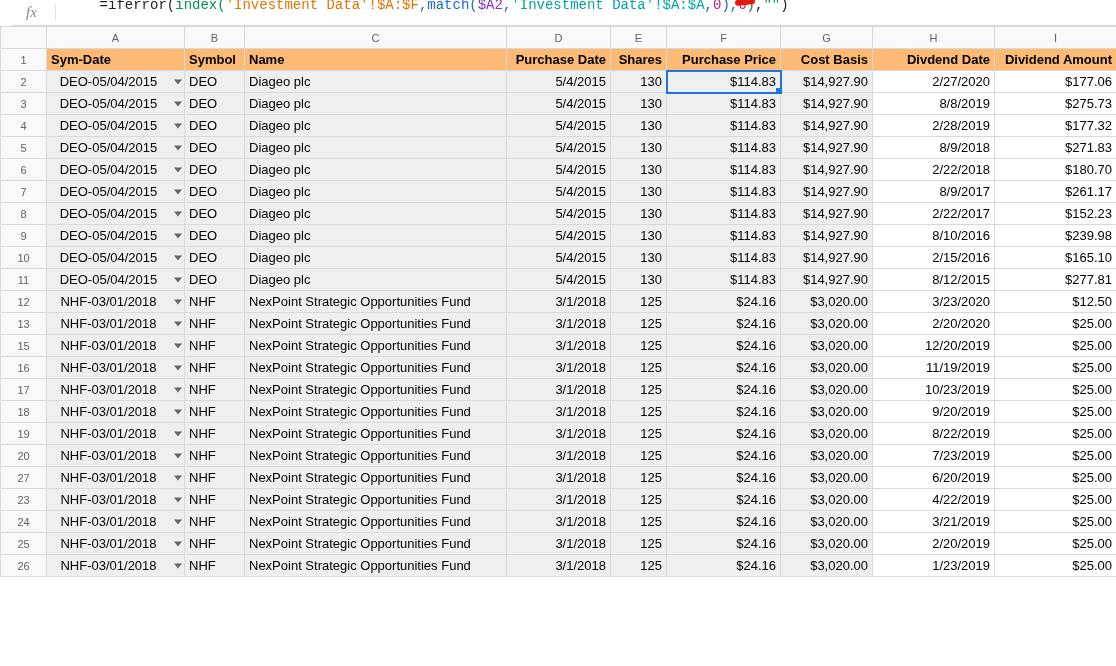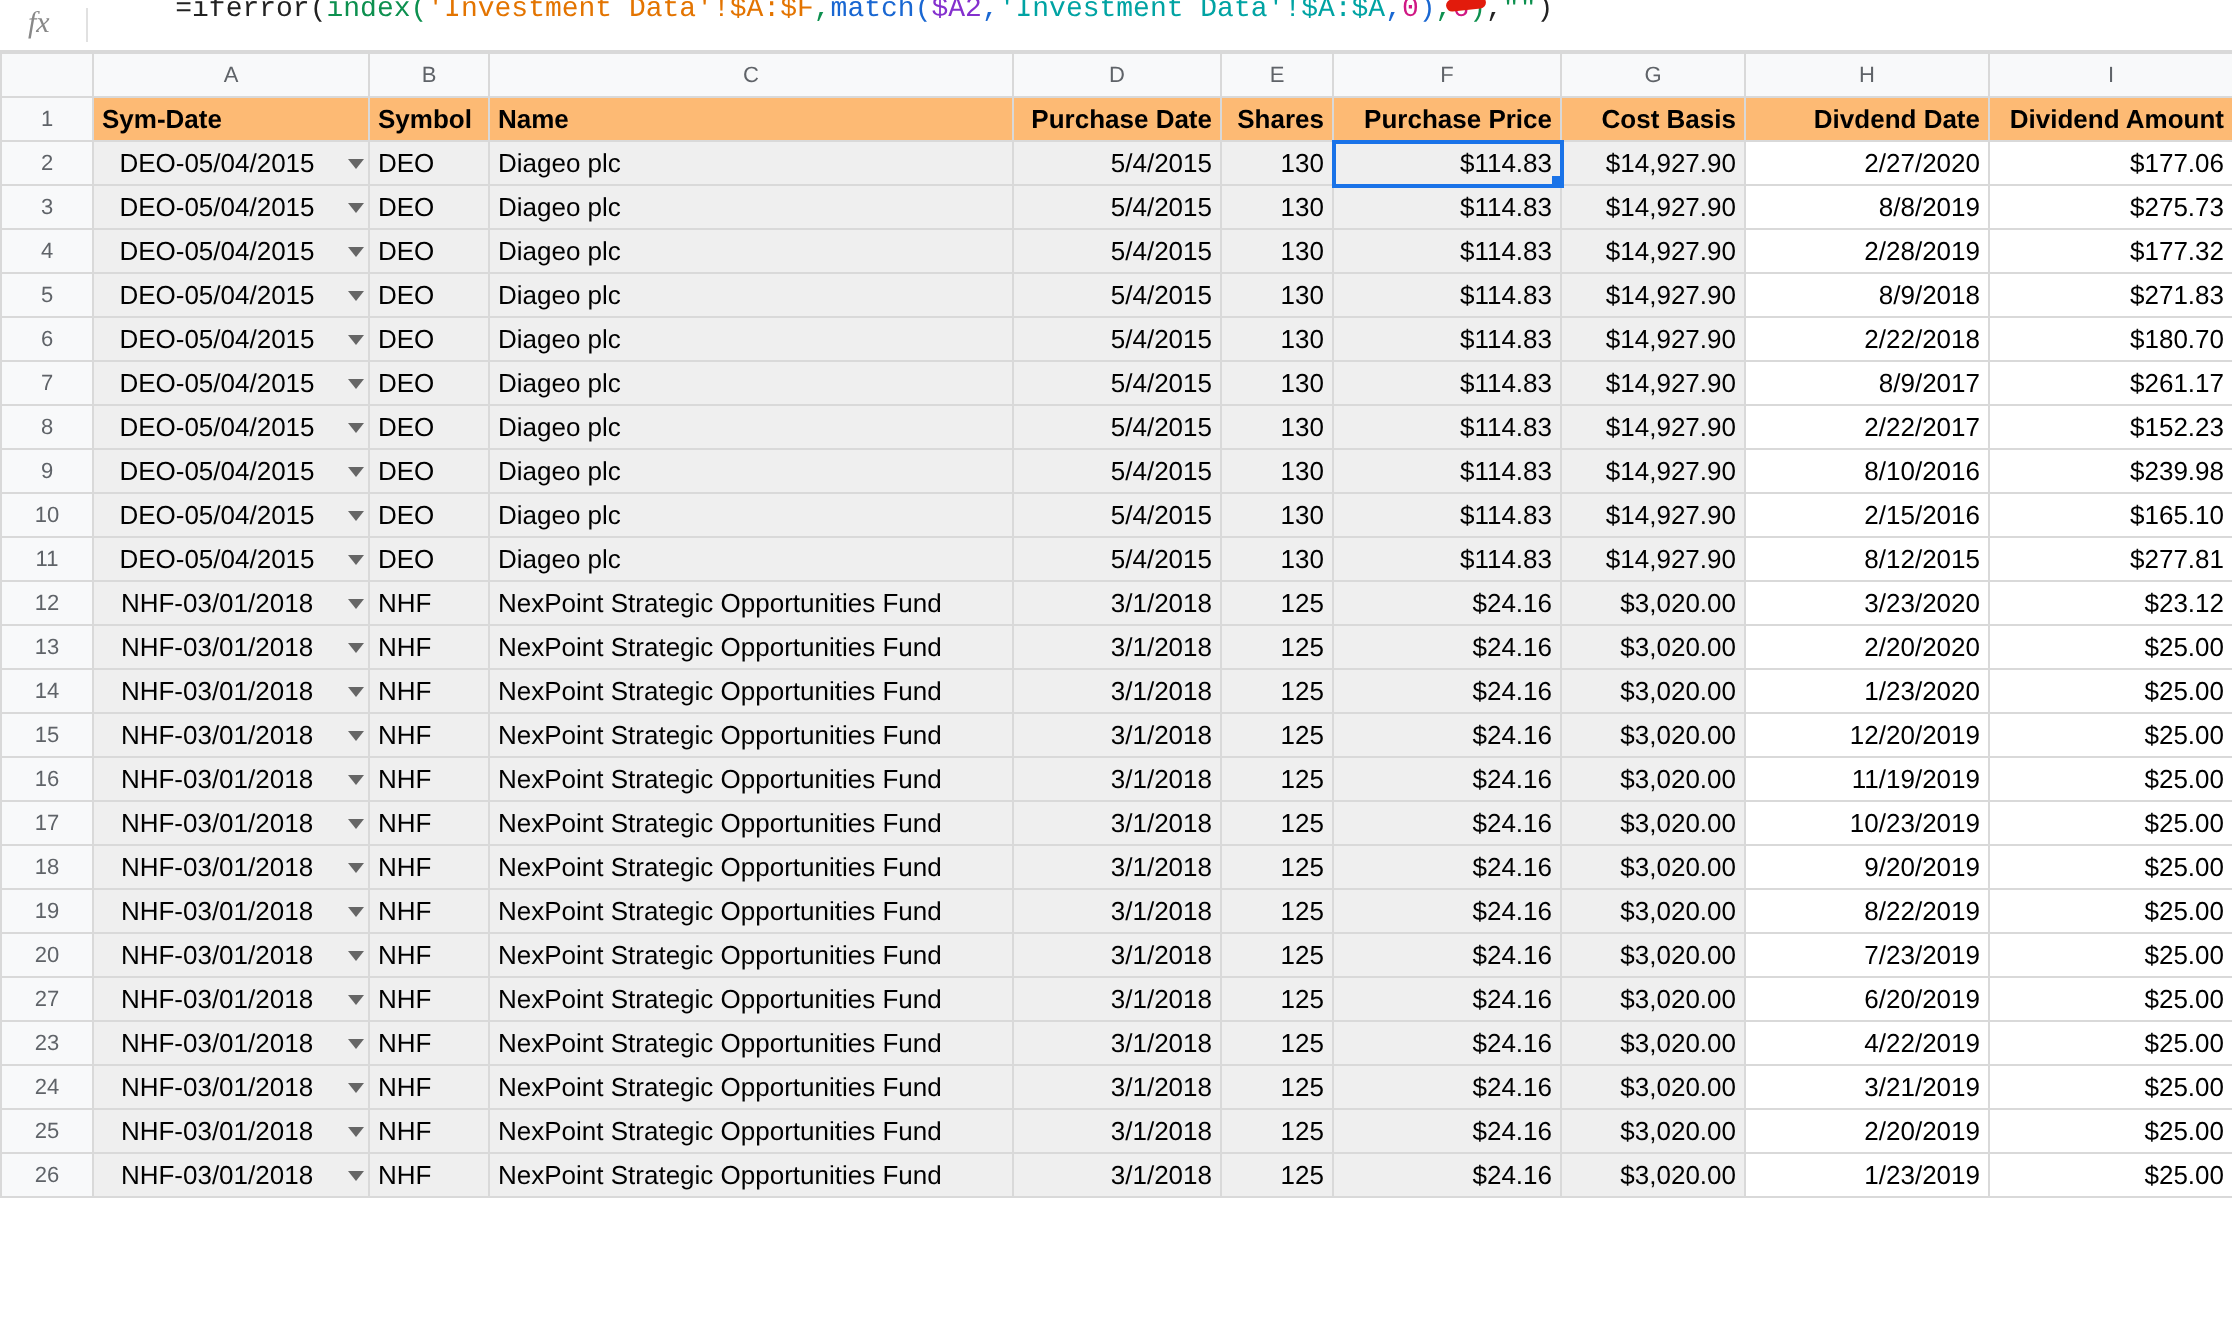--- a/index.html
+++ b/index.html
@@ -13,20 +13,21 @@
   }
 
   
   .formula-bar {
     display: flex;
     align-items: center;
     height: 26px;
     border-bottom: 1px solid #d9d9d9;
     padding-left: 4px;
     box-sizing: border-box;
+    margin-left: 12px;
   }
   .fx-icon {
     width: 40px;
     color: #888;
     font-style: italic;
     font-family: "Times New Roman", serif;
     font-size: 15px;
     padding-left: 10px;
     border-right: 1px solid #e1e1e1;
     box-sizing: border-box;
@@ -298,44 +299,32 @@
       <tr>
         <th class="row-num">12</th>
         <td class="cell grey symdate">NHF-03/01/2018<span class="dd"></span></td>
         <td class="cell grey">NHF</td>
         <td class="cell grey">NexPoint Strategic Opportunities Fund</td>
         <td class="cell grey right">3/1/2018</td>
         <td class="cell grey right">125</td>
         <td class="cell grey right">$24.16</td>
         <td class="cell grey right">$3,020.00</td>
         <td class="cell right">3/23/2020</td>
-        <td class="cell right">$23.12</td>
+        <td class="cell right">$12.50</td>
       </tr>
       <tr>
         <th class="row-num">13</th>
         <td class="cell grey symdate">NHF-03/01/2018<span class="dd"></span></td>
         <td class="cell grey">NHF</td>
         <td class="cell grey">NexPoint Strategic Opportunities Fund</td>
         <td class="cell grey right">3/1/2018</td>
         <td class="cell grey right">125</td>
         <td class="cell grey right">$24.16</td>
         <td class="cell grey right">$3,020.00</td>
         <td class="cell right">2/20/2020</td>
-        <td class="cell right">$25.00</td>
-      </tr>
-      <tr>
-        <th class="row-num">14</th>
-        <td class="cell grey symdate">NHF-03/01/2018<span class="dd"></span></td>
-        <td class="cell grey">NHF</td>
-        <td class="cell grey">NexPoint Strategic Opportunities Fund</td>
-        <td class="cell grey right">3/1/2018</td>
-        <td class="cell grey right">125</td>
-        <td class="cell grey right">$24.16</td>
-        <td class="cell grey right">$3,020.00</td>
-        <td class="cell right">1/23/2020</td>
         <td class="cell right">$25.00</td>
       </tr>
       <tr>
         <th class="row-num">15</th>
         <td class="cell grey symdate">NHF-03/01/2018<span class="dd"></span></td>
         <td class="cell grey">NHF</td>
         <td class="cell grey">NexPoint Strategic Opportunities Fund</td>
         <td class="cell grey right">3/1/2018</td>
         <td class="cell grey right">125</td>
         <td class="cell grey right">$24.16</td>

